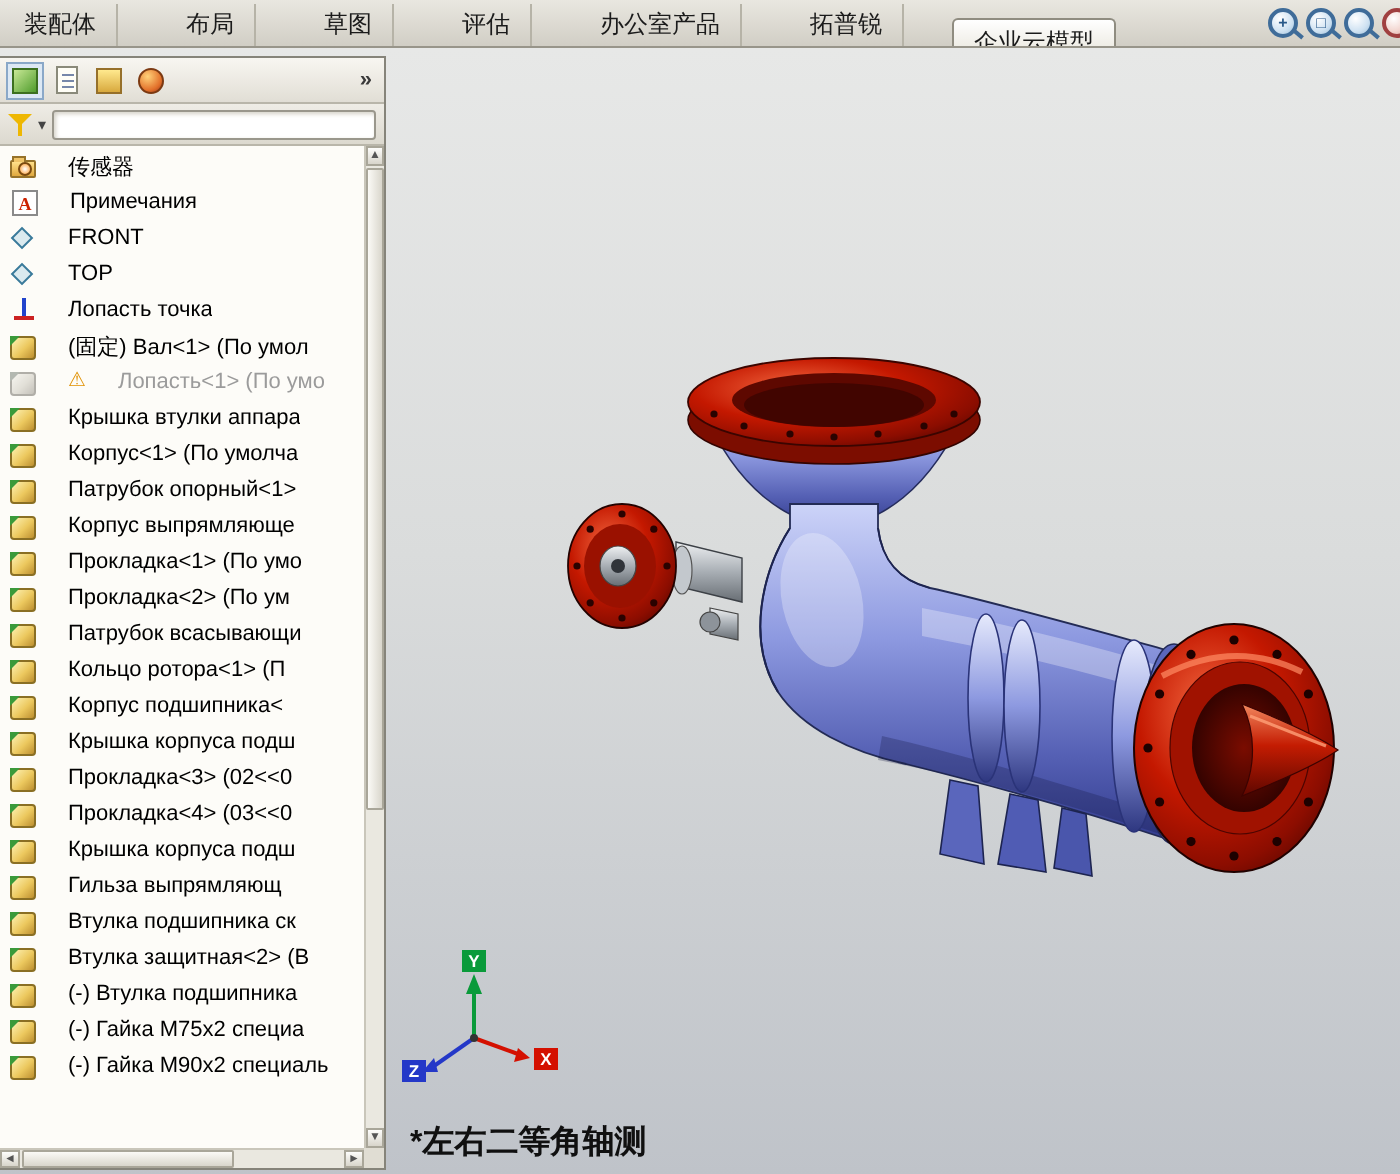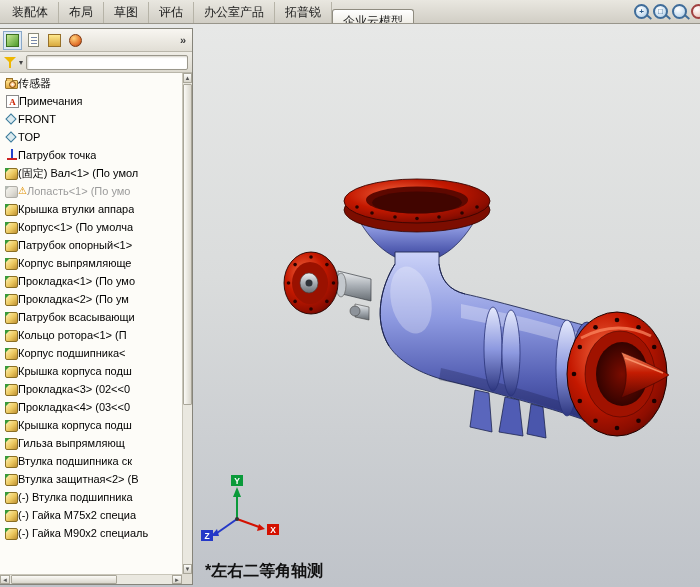--- a/index.html
+++ b/index.html
@@ -7,21 +7,21 @@
   .app {
     position:relative; width:700px; height:587px; overflow:hidden;
     background:#d6d3cb; font-family:"Liberation Sans","DejaVu Sans",sans-serif;
     font-size:11px; cursor:default; user-select:none;
   }
   
   .tabbar {
     position:absolute; left:0; top:0; right:0; height:24px;
     background:linear-gradient(#e9e7e0,#d1cec5);
     border-bottom:1px solid #98958a;
-    display:flex; align-items:flex-end; padding-left:2px; overflow:hidden; z-index:6;
+    display:flex; align-items:flex-end; padding-left:2px; overflow:hidden; z-index:6;gap:24px;
   }
   .tab { height:21px; line-height:21px; padding:0 10px; font-size:12px; color:#1b1b1b;
          border-right:1px solid #b6b3a7; white-space:nowrap; }
   .tab.active {
     height:15px; line-height:22px; background:linear-gradient(#ffffff,#efede6);
     border:1px solid #8f8c80; border-bottom:1px solid #f0eee7;
     border-radius:3px 3px 0 0; margin-bottom:-1px;
   }
   .zoombar { margin-left:auto; align-self:center; display:flex; gap:4px; align-items:center; padding-right:1px; }
   .zoomico {
@@ -71,21 +71,21 @@
   .funnel { width:12px; height:13px; position:relative; flex:0 0 auto; }
   .funnel::before { content:""; position:absolute; top:1px; left:0;
     border-left:6px solid transparent; border-right:6px solid transparent; border-top:6px solid #eeb702; }
   .funnel::after { content:""; position:absolute; top:6px; left:5px; width:2px; height:6px; background:#eeb702; }
   .filter-caret { font-size:8px; color:#444; flex:0 0 auto; }
   .filter-box { flex:1; height:15px; background:#fff; border:1px solid #9a978c; border-radius:2px;
                 box-shadow:inset 1px 1px 2px #d5d2c8; }
   
   .tree-wrap { flex:1; position:relative; background:#fdfcf8; overflow:hidden; }
   .tree { position:absolute; left:1px; top:1px; right:11px; bottom:11px; overflow:hidden; }
-  .trow { height:18px; display:flex; align-items:center; gap:0; padding-left:4px;
+  .trow { height:18px; display:flex; align-items:center; gap:16px; padding-left:4px;
           white-space:nowrap; overflow:hidden; }
   .tlabel { font-size:11px; color:#000; overflow:hidden; }
   .trow.muted .tlabel { color:#9b9b9b; }
   .warnico { flex:0 0 auto; font-size:10px; line-height:1; color:#e09000; }
   .warnico::before { content:"\26A0"; }
   .tico { flex:0 0 13px; width:13px; height:13px; position:relative; }
   .i-sensor { background:linear-gradient(#ffe08a,#e0a83e); border:1px solid #96722a; height:9px;
               margin-top:3px; border-radius:1px; }
   .i-sensor::before { content:""; position:absolute; top:-3px; left:0; width:5px; height:2px;
               background:#f0c468; border:1px solid #96722a; border-bottom:none; }
@@ -310,21 +310,21 @@
             <span class="tlabel">FRONT</span>
           </div>
         <div class="trow">
             <span class="tico">
               <span class="i-plane" style="display:block"></span>
             </span>
             <span class="tlabel">TOP</span>
           </div>
         <div class="trow">
             <span class="tico i-origin"></span>
-            <span class="tlabel">Патрубок точка</span>
+            <span class="tlabel">Лопасть точка</span>
           </div>
         <div class="trow">
             <span class="tico i-comp"></span>
             <span class="tlabel">(固定) Вал&lt;1&gt; (По умол</span>
           </div>
         <div class="trow muted">
             <span class="tico i-comp gray"></span>
             <span class="warnico"></span>
             <span class="tlabel">Лопасть&lt;1&gt; (По умо</span>
           </div>

